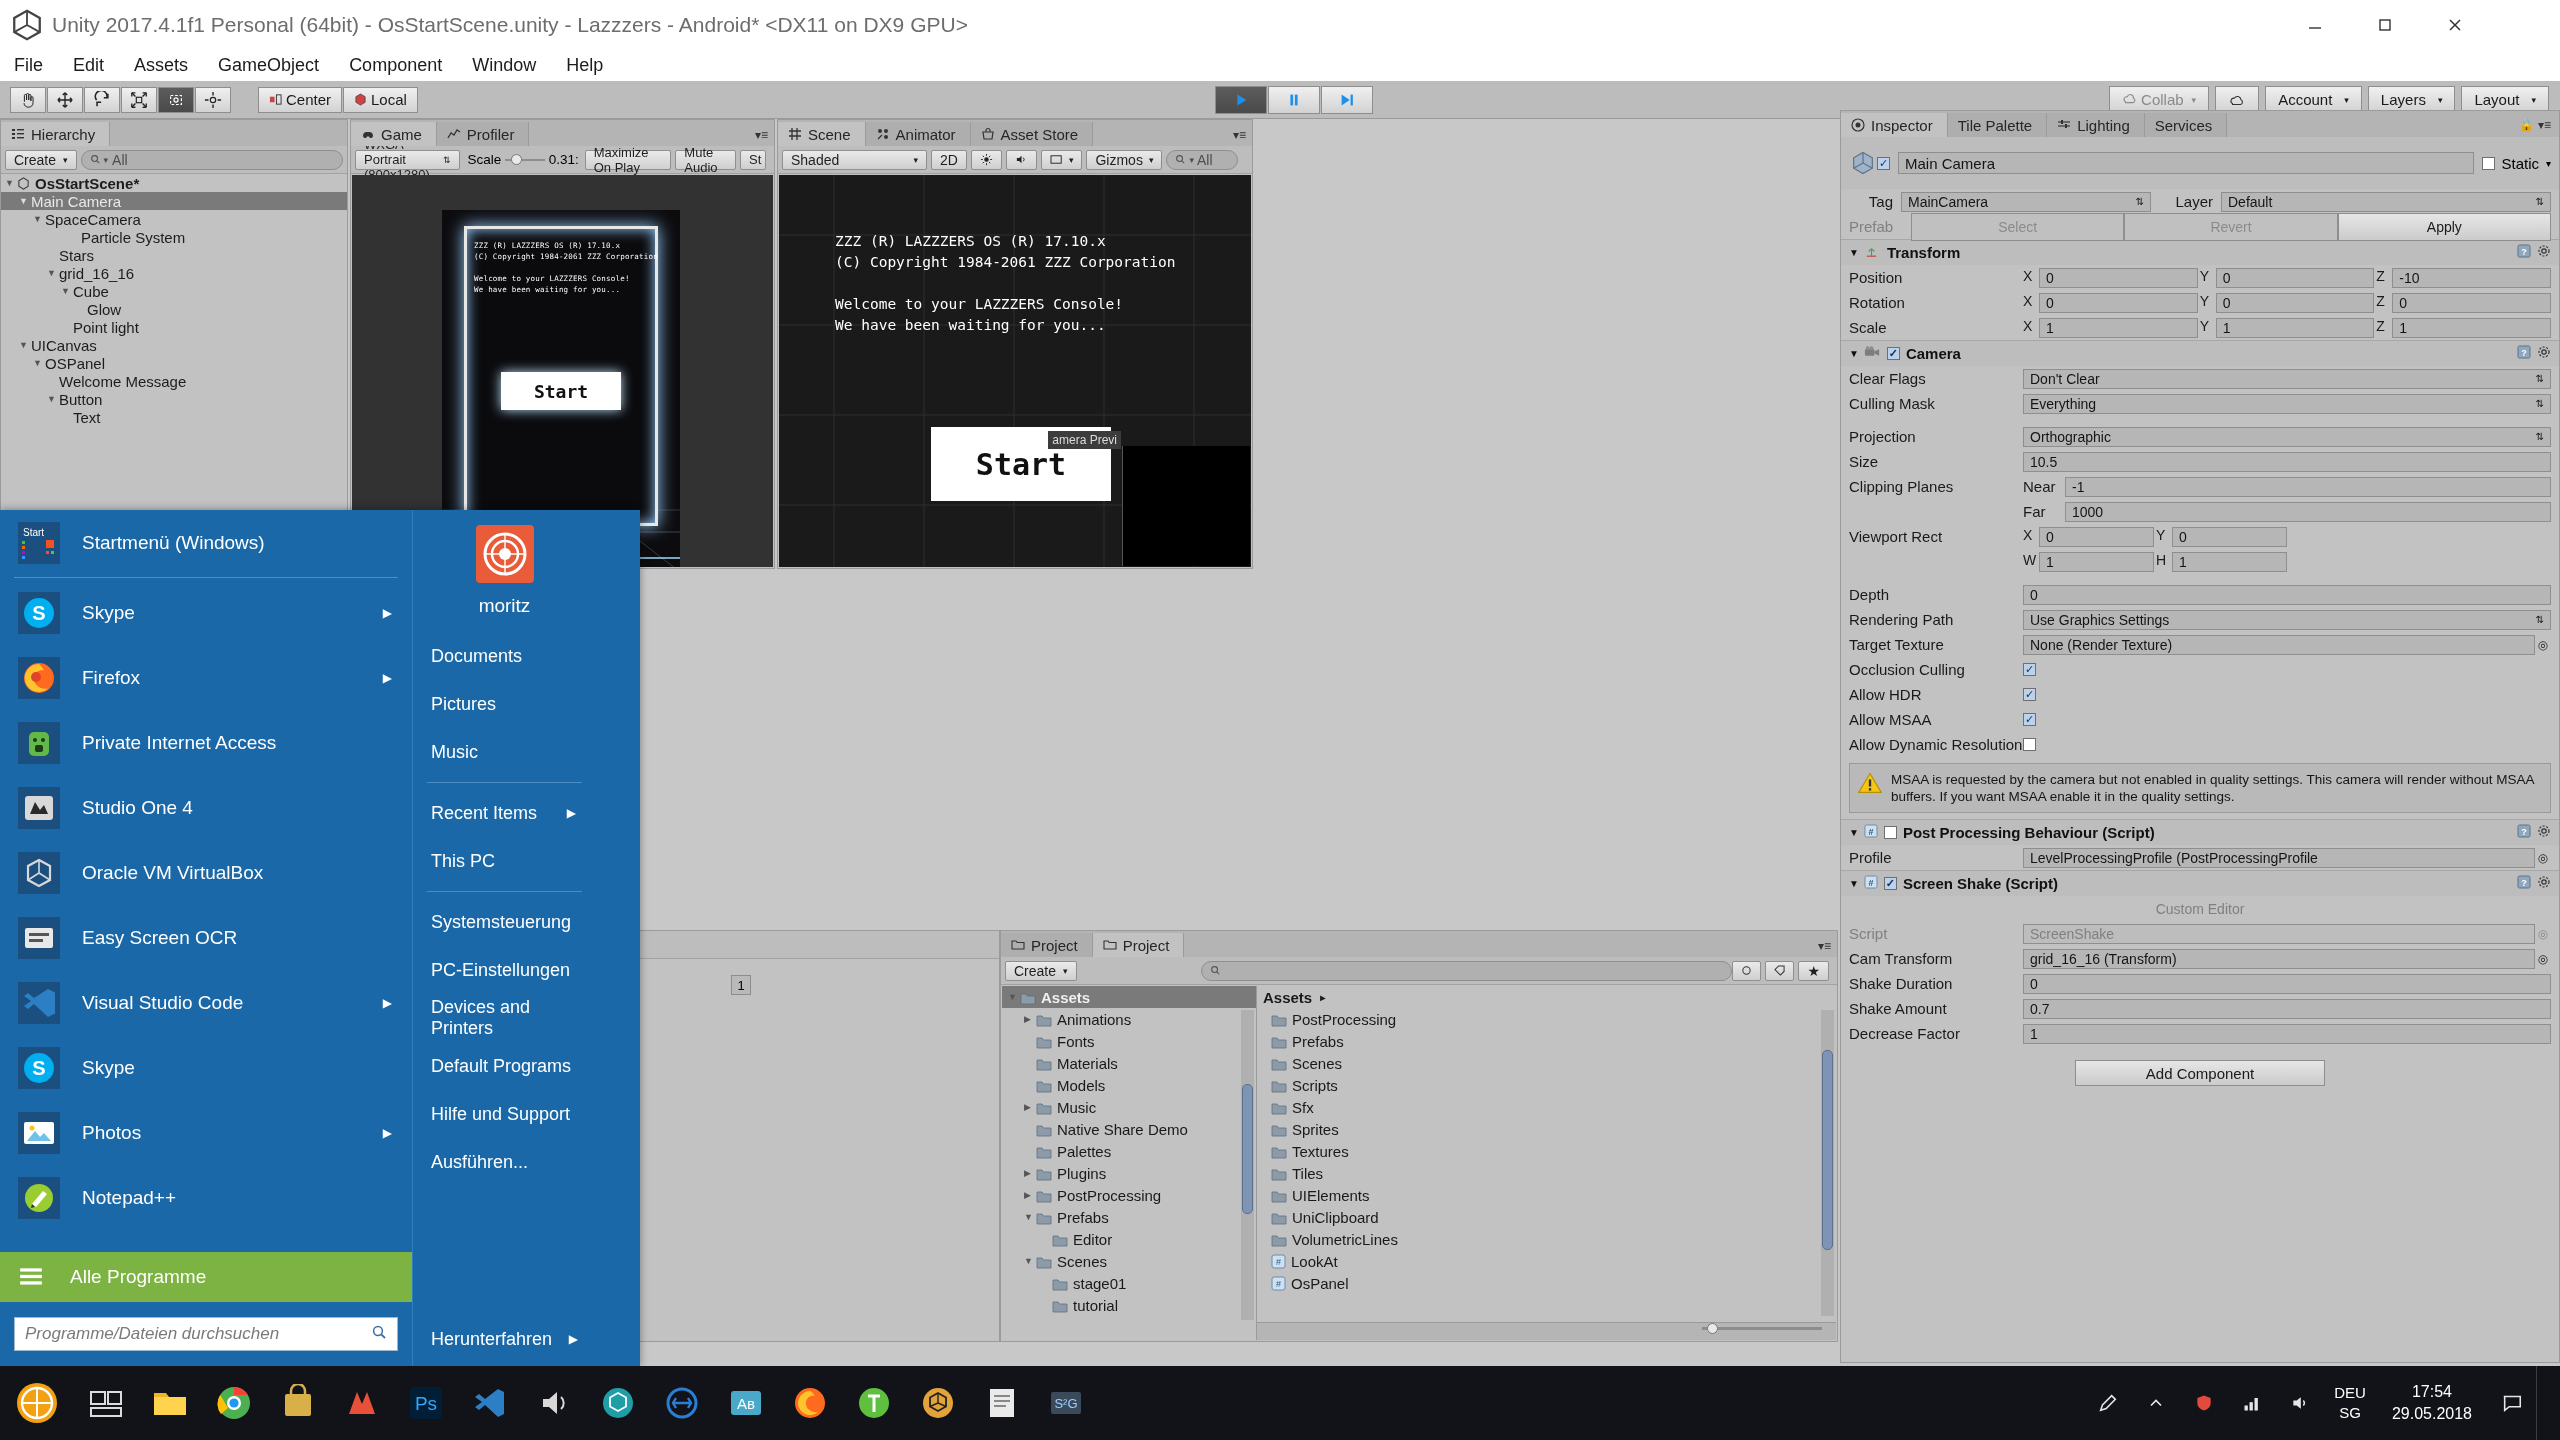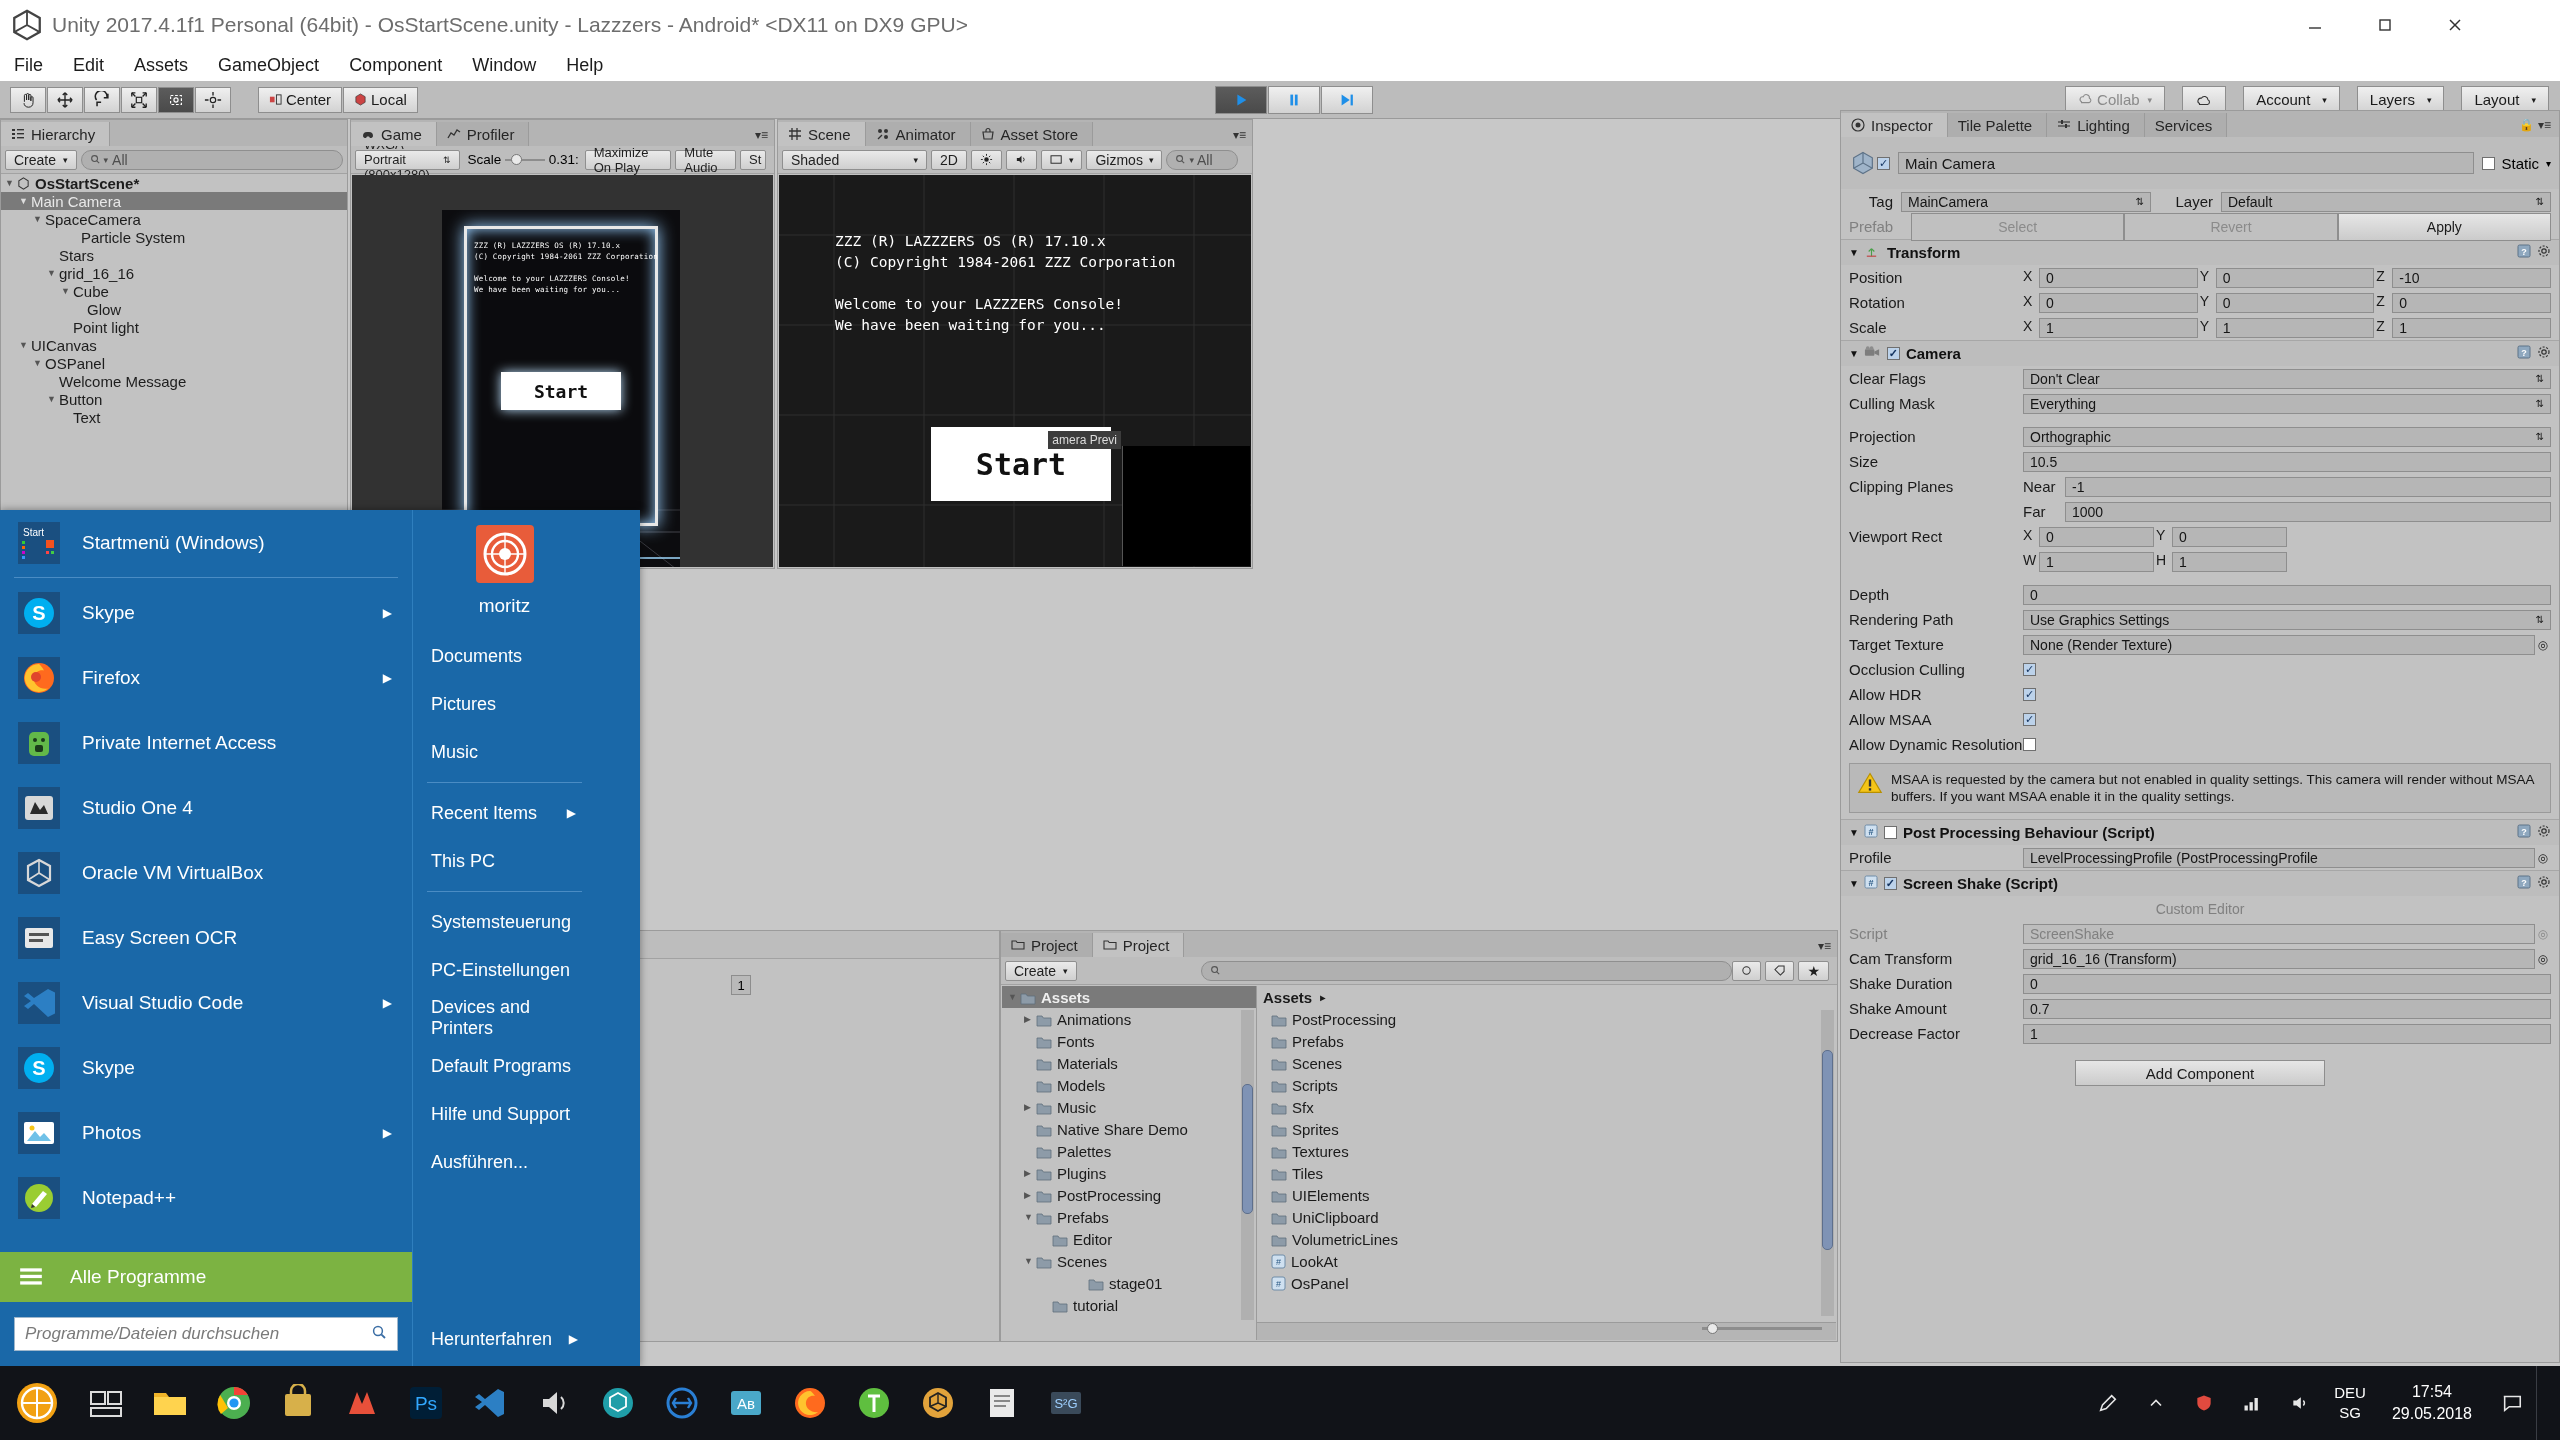--- a/index.html
+++ b/index.html
@@ -46,21 +46,21 @@
     justify-content: center; font-size: 15px; color: #1a1a1a;
   }
   .tbtn.active { background: linear-gradient(#5c5c5c,#4a4a4a); color: #fff; }
   .tbtn svg { width: 18px; height: 18px; }
   .tgroup { display: flex; margin-left: 10px; }
   .tgroup2 { display: flex; margin-left: 26px; }
   .tbtn.wide { padding: 0 10px; }
   .play-group { position: absolute; left: 1215px; display: flex; }
   .play-group .tbtn { min-width: 52px; height: 28px; }
   .right-group { position: absolute; right: 10px; display: flex; align-items: center; }
-  .right-group .tbtn { padding: 4px 12px; margin-left: 16px; height: 27px; }
+  .right-group .tbtn { padding: 4px 12px; margin-left: 5px; height: 27px; }
 
   
   .panel { position: absolute; background: #c2c2c2; border: 1px solid #9b9b9b; }
   .tabrow { height: 26px; background: #b4b4b4; display: flex; align-items: flex-end; position: relative; }
   .tab {
     height: 24px; padding: 0 14px 0 10px; display: flex; align-items: center;
     font-size: 15px; color: #262626; background: #aeaeae;
     border-right: 1px solid #9b9b9b;
   }
   .tab.sel { background: #c2c2c2; }
@@ -791,21 +791,21 @@
                 </svg></span>
               <span>Editor</span>
             </div>
             <div class="prow" style="padding-left: 22px;">
               <span class="arrow">▼</span>
               <span class="folder"><svg viewBox="0 0 16 13" style="width:16px;height:13px">
                   <path d="M1 2h5l1.4 2H15v8H1z" fill="#8d9ba8" stroke="#5f6e7b" stroke-width=".8"></path>
                 </svg></span>
               <span>Scenes</span>
             </div>
-            <div class="prow" style="padding-left: 38px; margin-left: 36px;">
+            <div class="prow" style="padding-left: 38px;">
               <span class="arrow none">▶</span>
               <span class="folder"><svg viewBox="0 0 16 13" style="width:16px;height:13px">
                   <path d="M1 2h5l1.4 2H15v8H1z" fill="#8d9ba8" stroke="#5f6e7b" stroke-width=".8"></path>
                 </svg></span>
               <span>stage01</span>
             </div>
             <div class="prow" style="padding-left: 38px;">
               <span class="arrow none">▶</span>
               <span class="folder"><svg viewBox="0 0 16 13" style="width:16px;height:13px">
                   <path d="M1 2h5l1.4 2H15v8H1z" fill="#8d9ba8" stroke="#5f6e7b" stroke-width=".8"></path>

